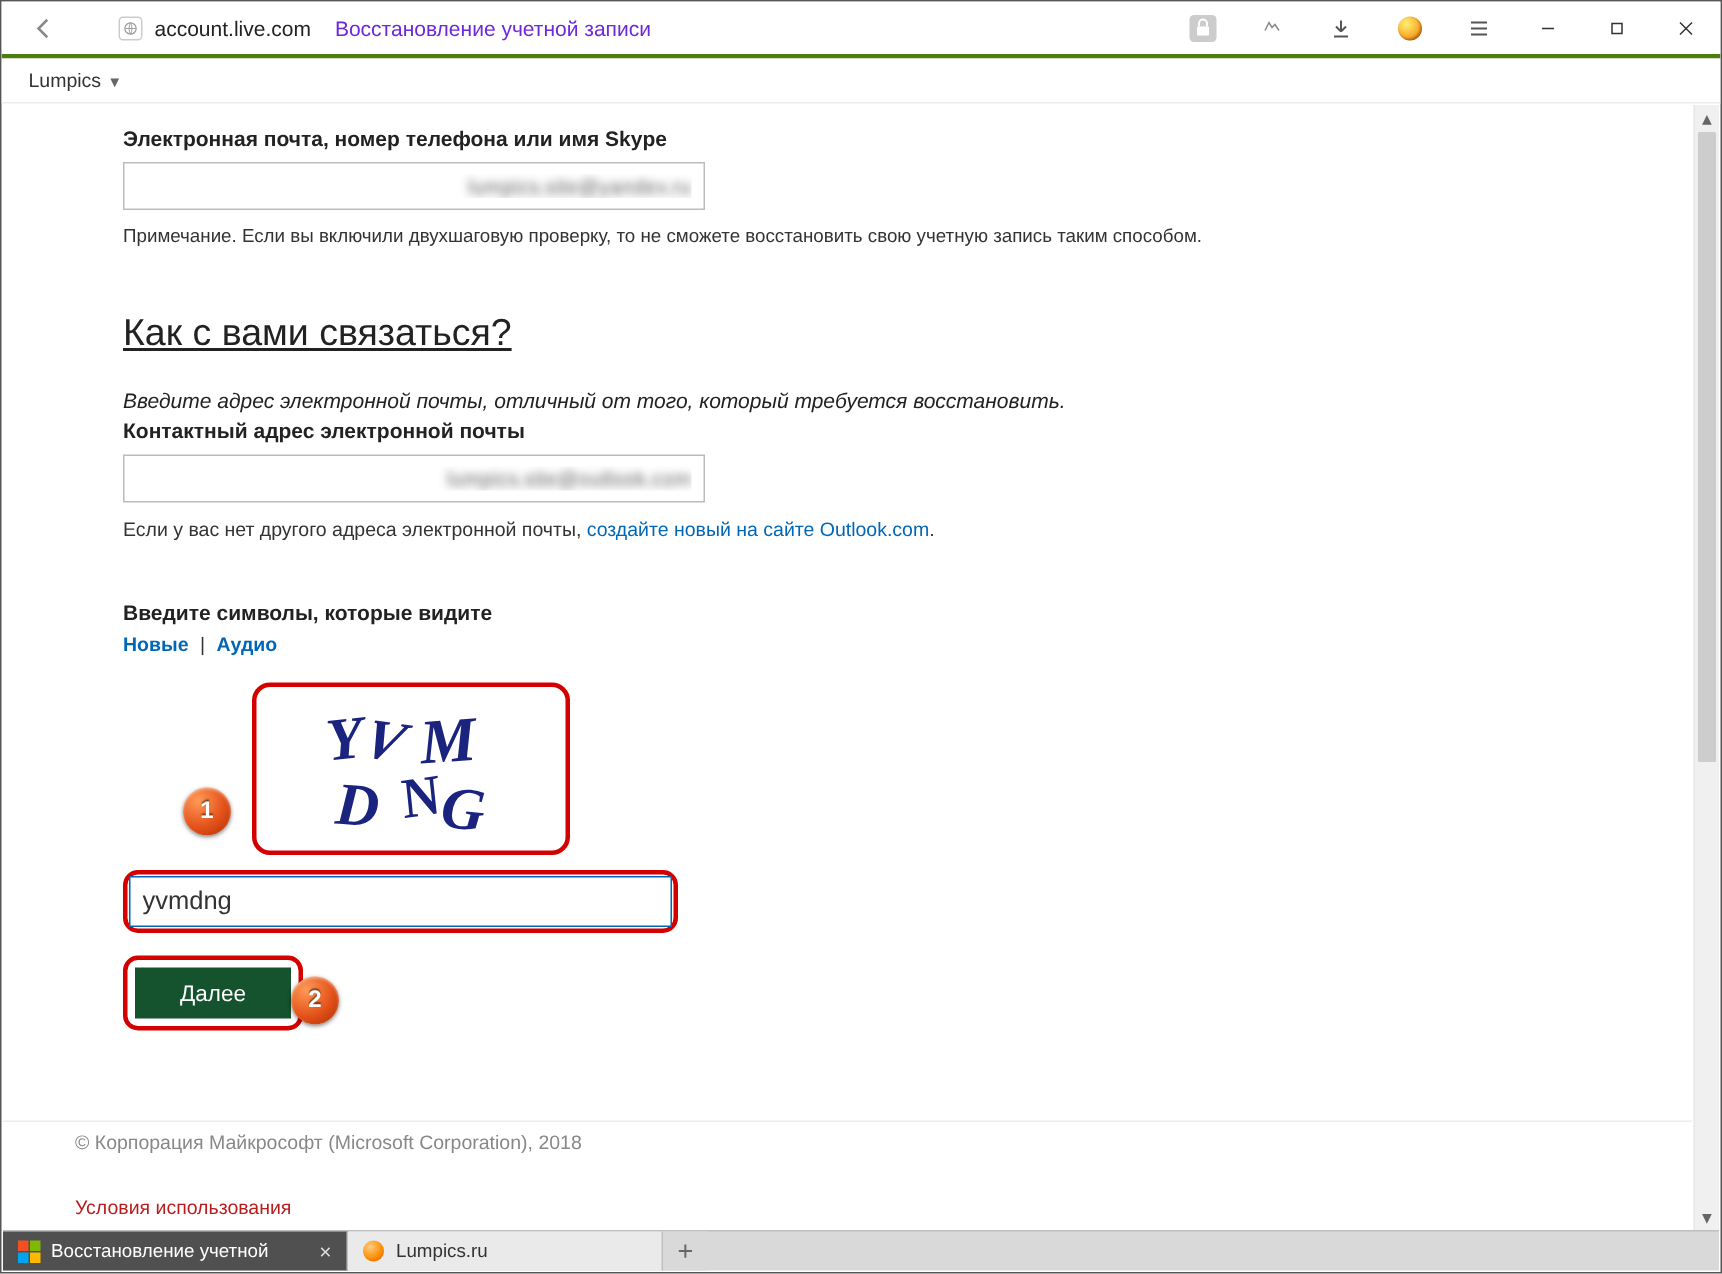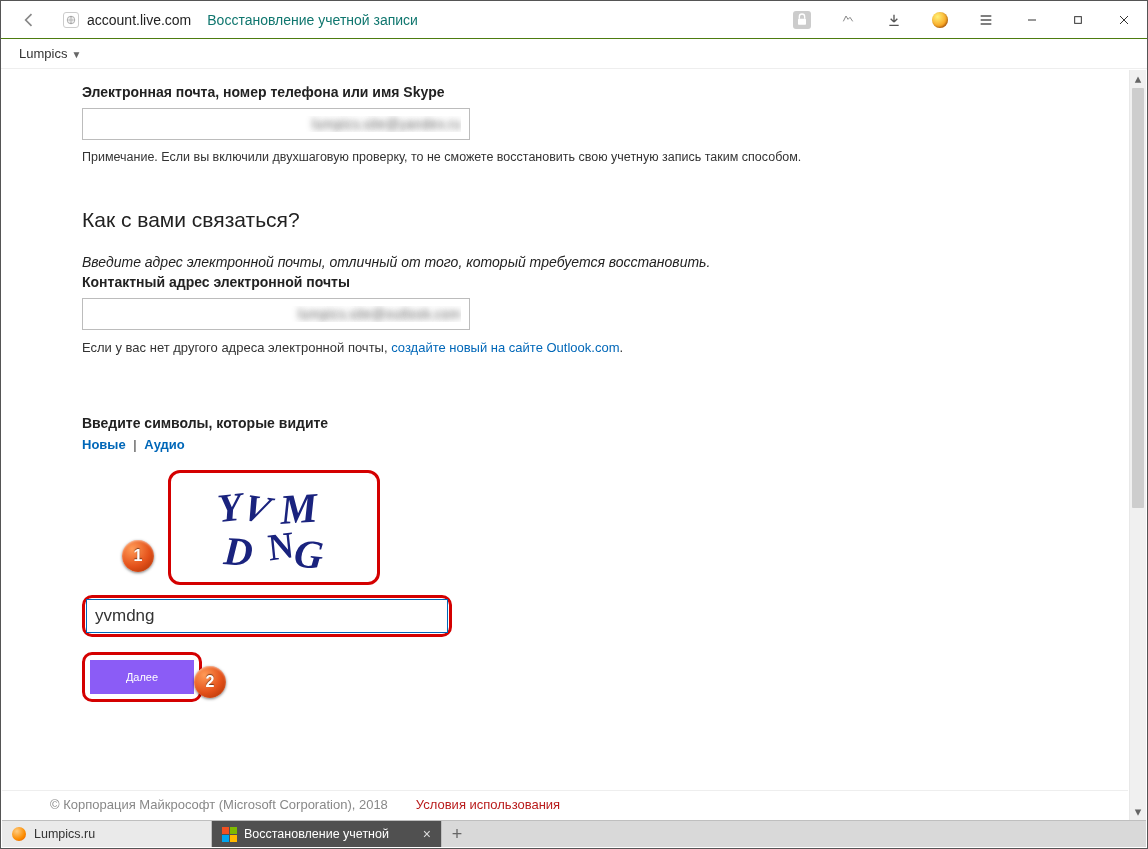--- a/index.html
+++ b/index.html
@@ -1,59 +1,59 @@
 <!DOCTYPE html>
 <html><head>
 <meta charset="utf-8">
 <style>
   * { box-sizing: border-box; margin: 0; padding: 0; }
   body { font-family: "Segoe UI", Arial, sans-serif; font-size: 13px; background: #fff; width: 1148px; height: 849px; overflow: hidden; border: 1px solid #555; position: relative; }
   
-  .titlebar { height: 38px; display: flex; align-items: center; background: #fff; border-bottom: 1px solid #4d7c0f; }
+  .titlebar { height: 38px; display: flex; align-items: center; background: #fff; border-bottom: 3px solid #4d7c0f; gap: 16px; }
   .nav-back { width: 56px; display:flex; justify-content:center; color:#777; }
   .url-wrap { flex: 1; display:flex; align-items:center; gap:8px; padding-left:6px; }
   .lock-badge { width:16px; height:16px; border:1px solid #ccc; border-radius:3px; display:flex; align-items:center; justify-content:center; }
   .lock-badge svg { width:10px; height:10px; }
   .url-host { color:#222; font-size:14px; }
-  .url-title { color:#0f766e; font-size:14px; margin-left:8px; }
+  .url-title { color:#6d28d9; font-size:14px; margin-left:8px; }
   .tb-right { display:flex; align-items:center; gap:0; }
   .tb-icon { width:46px; height:38px; display:flex; align-items:center; justify-content:center; color:#555; }
   .tb-icon svg { width:16px; height:16px; }
   .sec-badge { width:18px; height:18px; background:#ccc; border-radius:3px; display:flex; align-items:center; justify-content:center; }
   .yellow-dot { width:16px; height:16px; border-radius:50%; background: radial-gradient(circle at 35% 30%, #fff176, #f9a825 60%, #e65100 100%); box-shadow: inset -1px -1px 2px rgba(0,0,0,.3); }
   .bookmarks { height: 30px; display:flex; align-items:center; padding:0 18px; background:#fff; border-bottom:1px solid #eee; }
   .bm-item { font-size:13px; color:#333; }
   .bm-arrow { margin-left:4px; color:#666; font-size:10px; }
   
   .viewport { position: absolute; top:69px; left:1px; right:1px; bottom:28px; overflow:hidden; }
   .page { position:absolute; left:0; right:18px; top:0; bottom:0; padding: 0 0 0 80px; }
   .scrollbar { position:absolute; right:0; top:0; bottom:0; width:17px; background:#f0f0f0; border-left:1px solid #e8e8e8; }
   .scrollbar-thumb { position:absolute; right:2px; left:2px; top:18px; height:420px; background:#cdcdcd; border-radius:1px; }
   .sb-arrow { position:absolute; left:0; right:0; height:17px; display:flex; align-items:center; justify-content:center; color:#666; }
   .sb-arrow.top { top:0; } .sb-arrow.bottom { bottom:0; }
   .label-strong { font-weight:700; font-size:14px; color:#222; margin-top:14px; }
   .text-input { width:388px; height:32px; border:1px solid #bcbcbc; background:#fff; padding:0 8px; font-size:14px; color:#333; }
   .text-input.blur { color: transparent; text-shadow: 0 0 6px rgba(80,80,80,.9); text-align: right; }
   .note { font-size:12.5px; color:#333; margin-top:10px; }
-  .heading { font-size:21px; font-weight:300; color:#222; margin-top:44px; }
+  .heading { font-size:25px; font-weight:300; color:#222; margin-top:44px;text-decoration:underline; }
   .desc { font-size:14px; color:#222; margin-top:22px;font-style:italic; }
   .inline-text { font-size:13px; color:#333; }
   .link { color:#0067b8; text-decoration:none; }
   .sep { color:#333; margin:0 4px; }
   .captcha-block { position:relative; margin-top:18px; }
   .captcha-frame { position:absolute; left:86px; top:0; width:212px; height:115px; border:3px solid #d40000; border-radius:12px; background:#fff; display:flex; align-items:center; justify-content:center; }
   .captcha-svg { width:170px; height:95px; }
   .badge { position:absolute; width:32px; height:32px; border-radius:50%; background: radial-gradient(circle at 32% 28%, #ff9a56, #e4521b 55%, #a82e00 100%); box-shadow: 0 1px 3px rgba(0,0,0,.5), inset 0 1px 2px rgba(255,255,255,.5); display:flex; align-items:center; justify-content:center; color:#fff; font-weight:700; font-size:16px; text-shadow: 0 -1px 1px rgba(0,0,0,.5); }
   .badge.b1 { left:40px; top:70px; }
   .badge.b2 { left:112px; top:196px; }
   .captcha-input-frame { position:absolute; left:0; top:125px; width:370px; height:42px; border:3px solid #d40000; border-radius:10px; padding:1px; }
   .captcha-input { width:100%; height:100%; border:1px solid #0067b8; outline:none; padding:0 8px; font-size:17px; color:#333; font-family: Arial, sans-serif; }
   .next-frame { position:absolute; left:0; top:182px; width:120px; height:50px; border:3px solid #d40000; border-radius:10px; padding:5px; }
-  .next-btn { width:100%; height:100%; background:#8b5cf6; color:#fff; border:none; font-size:11px; cursor:pointer; }
-  .footer { position:absolute; left:0; right:18px; bottom:0; padding:6px 0 8px 48px; font-size:13px; color:#888; border-top:1px solid #eee; display:flex; gap:28px; }
+  .next-btn { width:100%; height:100%; background:#14532d; color:#fff; border:none; font-size:15px; cursor:pointer; }
+  .footer { position:absolute; left:0; right:18px; bottom:0; padding:6px 0 8px 48px; font-size:13px; color:#888; border-top:1px solid #eee; display:flex; gap:28px;flex-direction:column; }
   .footer .link { color:#b91c1c; }
   
   .tabstrip { position:absolute; left:1px; right:1px; bottom:1px; height:27px; background:#d9d9d9; display:flex; align-items:stretch; border-top:1px solid #bfbfbf; }
   .tab { display:flex; align-items:center; padding:0 10px; gap:8px; font-size:12.5px; border-right:1px solid #bfbfbf; }
   .tab.inactive { background:#eaeaea; color:#333; width:210px; }
   .tab.active { background:#505050; color:#fff; width:230px; }
   .tab-icon { width:14px; height:14px; display:flex; }
   .tab-close { margin-left:auto; color:#ddd; font-size:14px; }
   .tab-add { width:30px; display:flex; align-items:center; justify-content:center; color:#666; font-size:18px; background:#d9d9d9; }
   .ms-logo { display:grid; grid-template-columns:7px 7px; grid-template-rows:7px 7px; gap:1px; }
@@ -137,21 +137,21 @@
     <div class="note">Примечание. Если вы включили двухшаговую проверку, то не сможете восстановить свою учетную запись таким способом.</div>
 
     <div class="heading">Как с вами связаться?</div>
     <div class="desc">Введите адрес электронной почты, отличный от того, который требуется восстановить.</div>
     <div class="label-strong" style="margin-top:4px;">Контактный адрес электронной почты</div>
     <input class="text-input blur" style="margin-top: 8px;" value="lumpics.site@outlook.com">
     <div class="inline-text" style="margin-top:10px;">
       <span>Если у вас нет другого адреса электронной почты, </span><a href="#" class="link">создайте новый на сайте Outlook.com</a><span>.</span>
     </div>
 
-    <div class="label-strong" style="margin-top:60px;">Введите символы, которые видите</div>
+    <div class="label-strong" style="margin-top:40px;">Введите символы, которые видите</div>
     <div style="margin-top:6px;">
       <a href="#" class="link" style="font-weight:600;">Новые</a>
       <span class="sep">|</span>
       <a href="#" class="link" style="font-weight:600;">Аудио</a>
     </div>
 
     <div class="captcha-block" style="height:250px;">
       <div class="captcha-frame">
         <svg class="captcha-svg" viewBox="0 0 170 95">
           <g fill="#1a237e" font-family="Georgia, 'Times New Roman', serif" font-weight="bold" font-style="italic">
@@ -184,32 +184,32 @@
   </div>
 
   <div class="scrollbar">
     <div class="sb-arrow top">▴</div>
     <div class="scrollbar-thumb"></div>
     <div class="sb-arrow bottom">▾</div>
   </div>
 </div>
 
 <div class="tabstrip">
+  <div class="tab active">
+    <span class="tab-icon">
+        <span class="ms-logo">
+          <span></span>
+          <span></span>
+          <span></span>
+          <span></span>
+        </span>
+      </span>
+    <span>Восстановление учетной</span>
+    <span class="tab-close">×</span>
+  </div>
   <div class="tab inactive">
     <span class="tab-icon">
         <span class="orange-ico"></span>
       </span>
     <span>Lumpics.ru</span>
   </div>
-  <div class="tab active">
-    <span class="tab-icon">
-        <span class="ms-logo">
-          <span></span>
-          <span></span>
-          <span></span>
-          <span></span>
-        </span>
-      </span>
-    <span>Восстановление учетной</span>
-    <span class="tab-close">×</span>
-  </div>
   <div class="tab-add">+</div>
 </div>
 
 </body></html>

